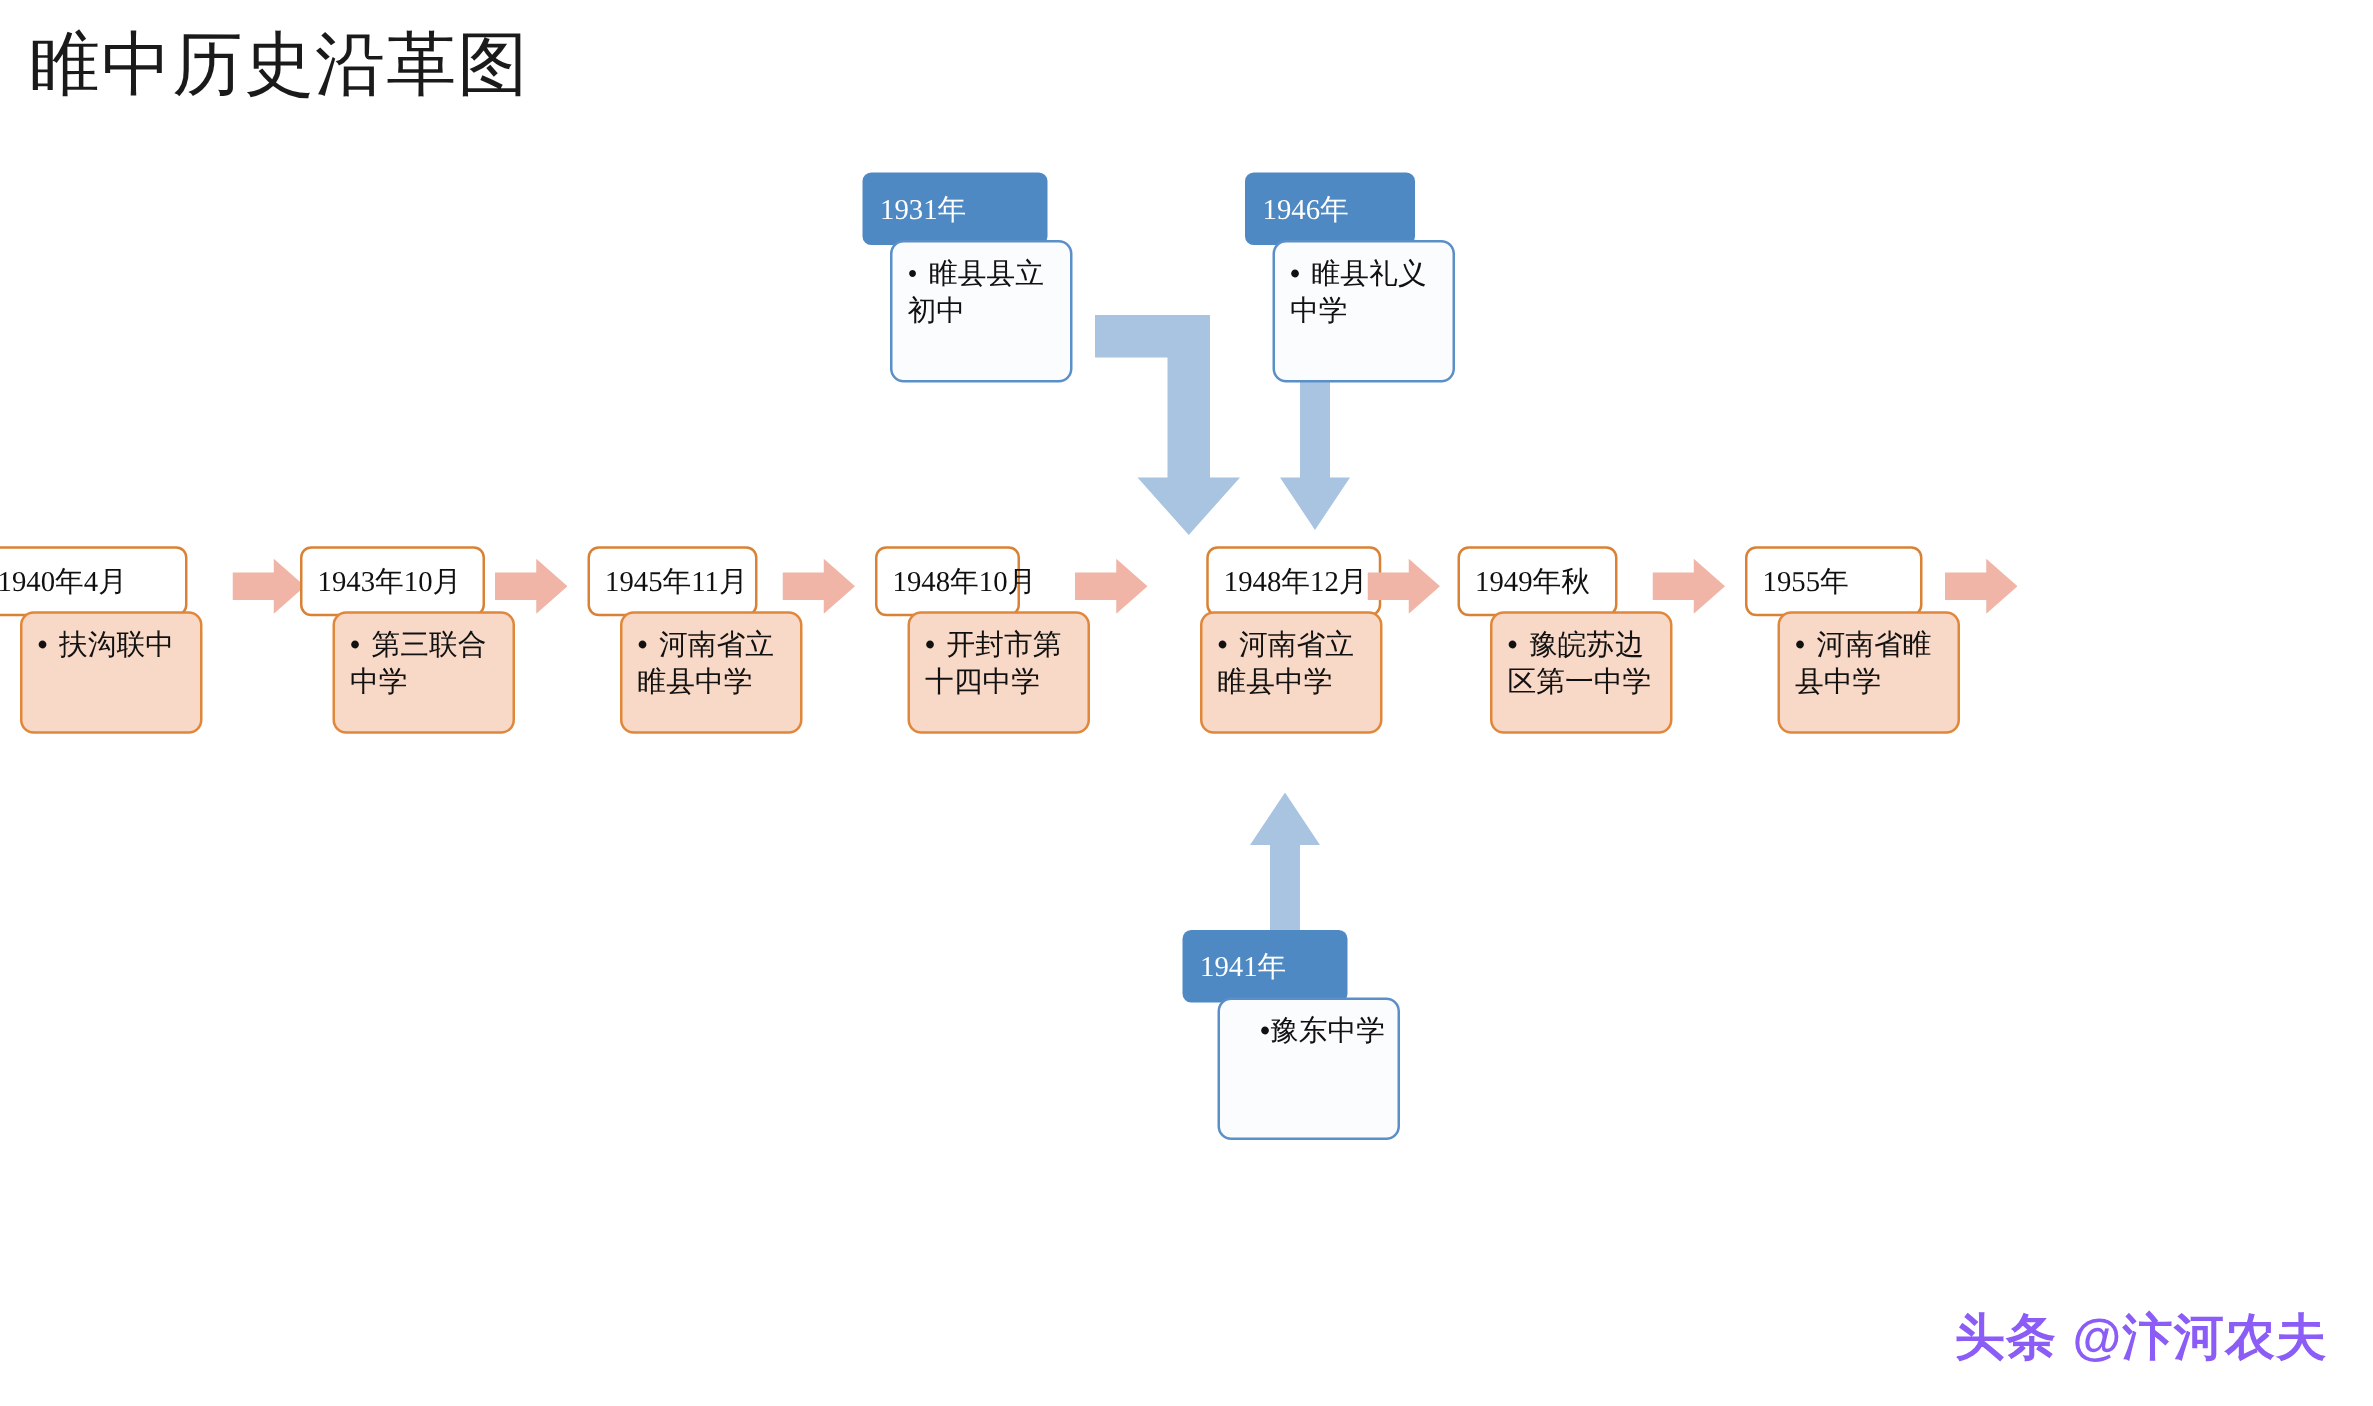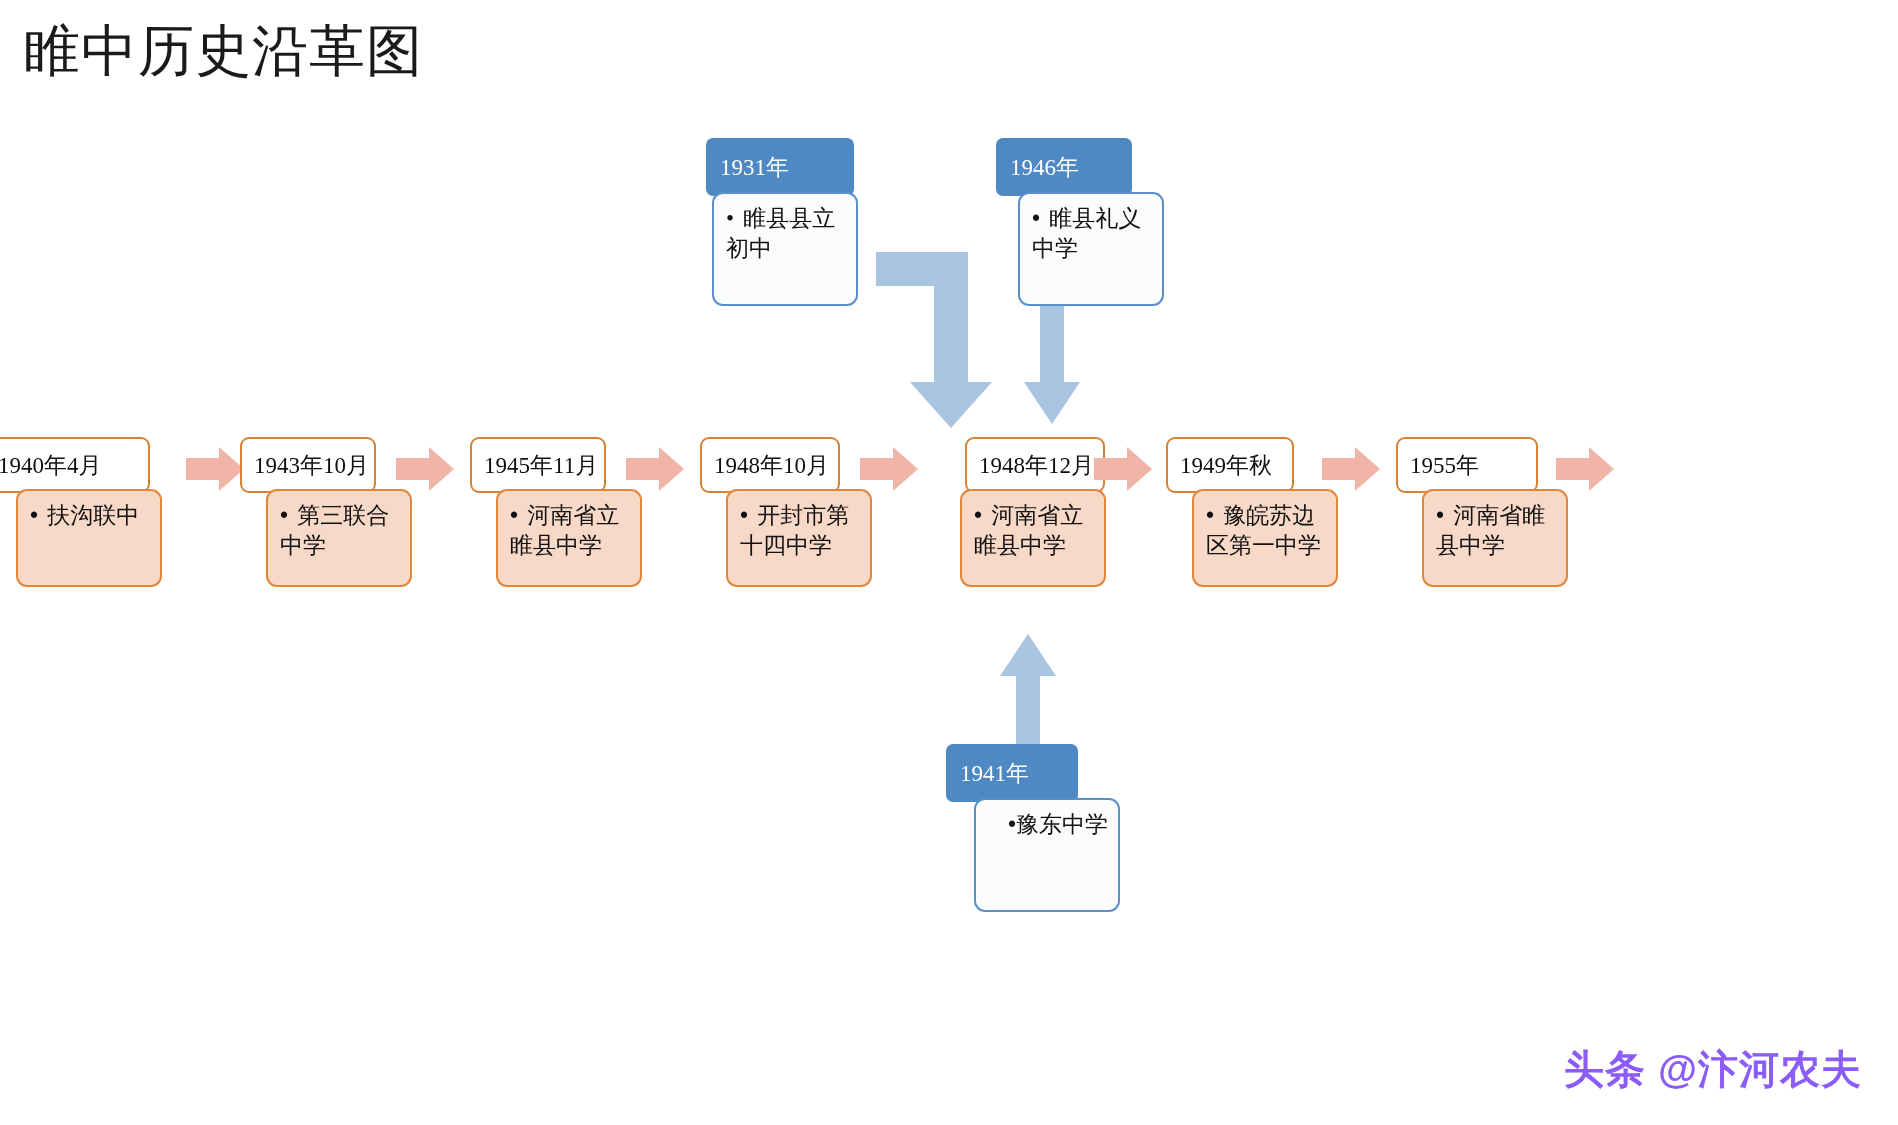--- a/index.html
+++ b/index.html
@@ -128,21 +128,21 @@
     </svg>
   </div>
 
   <div class="bigarrow" style="left:998px;top:634px;">
     <svg width="60" height="118" viewBox="0 0 60 118" xmlns="http://www.w3.org/2000/svg">
       <path d="M30 0 L58 42 H42 V116 H18 V42 H2 Z" fill="#a8c4e0"></path>
     </svg>
   </div>
 
   <div class="bnode" style="left:690px;top:138px;">
-    <div class="date-box" style="width:148px;height:58px;margin-left:16px;">
+    <div class="date-box" style="width:148px;height:58px;">
       <span class="date-text">1931年</span>
     </div>
     <div class="body-box" style="left:22px;top:54px;width:146px;height:114px;font-family:Liberation Serif, serif;">
       <div class="body-text"><span class="bullet">•</span><span>睢县县立初中</span></div>
     </div>
   </div>
 
   <div class="bnode" style="left:996px;top:138px;">
     <div class="date-box" style="width:136px;height:58px;">
       <span class="date-text">1946年</span>
@@ -170,21 +170,21 @@
     </div>
   </div>
 
   <div class="chev" style="left:186px;top:447px;">
     <svg viewBox="0 0 58 44" xmlns="http://www.w3.org/2000/svg">
         <path d="M0 11 H33 V0 L58 22 L33 44 V33 H0 Z" fill="#f0b5a6"></path>
       </svg>
   </div>
 
   <div class="node" style="left:240px;top:437px;">
-    <div class="date-box" style="width:136px;height:56px;">
+    <div class="date-box" style="width:148px;height:56px;">
       <span class="date-text">1943年10月</span>
     </div>
     <div class="body-box" style="left:26px;top:52px;width:146px;height:98px;">
       <div class="body-text"><span class="bullet">•</span><span>第三联合中学</span></div>
     </div>
   </div>
 
   <div class="chev" style="left:396px;top:447px;">
     <svg viewBox="0 0 58 44" xmlns="http://www.w3.org/2000/svg">
         <path d="M0 11 H33 V0 L58 22 L33 44 V33 H0 Z" fill="#f0b5a6"></path>
@@ -200,21 +200,21 @@
     </div>
   </div>
 
   <div class="chev" style="left:626px;top:447px;">
     <svg viewBox="0 0 58 44" xmlns="http://www.w3.org/2000/svg">
         <path d="M0 11 H33 V0 L58 22 L33 44 V33 H0 Z" fill="#f0b5a6"></path>
       </svg>
   </div>
 
   <div class="node" style="left:700px;top:437px;">
-    <div class="date-box" style="width:140px;height:56px;">
+    <div class="date-box" style="width:116px;height:56px;">
       <span class="date-text">1948年10月</span>
     </div>
     <div class="body-box" style="left:26px;top:52px;width:146px;height:98px;">
       <div class="body-text"><span class="bullet">•</span><span>开封市第十四中学</span></div>
     </div>
   </div>
 
   <div class="chev" style="left:860px;top:447px;">
     <svg viewBox="0 0 58 44" xmlns="http://www.w3.org/2000/svg">
         <path d="M0 11 H33 V0 L58 22 L33 44 V33 H0 Z" fill="#f0b5a6"></path>

